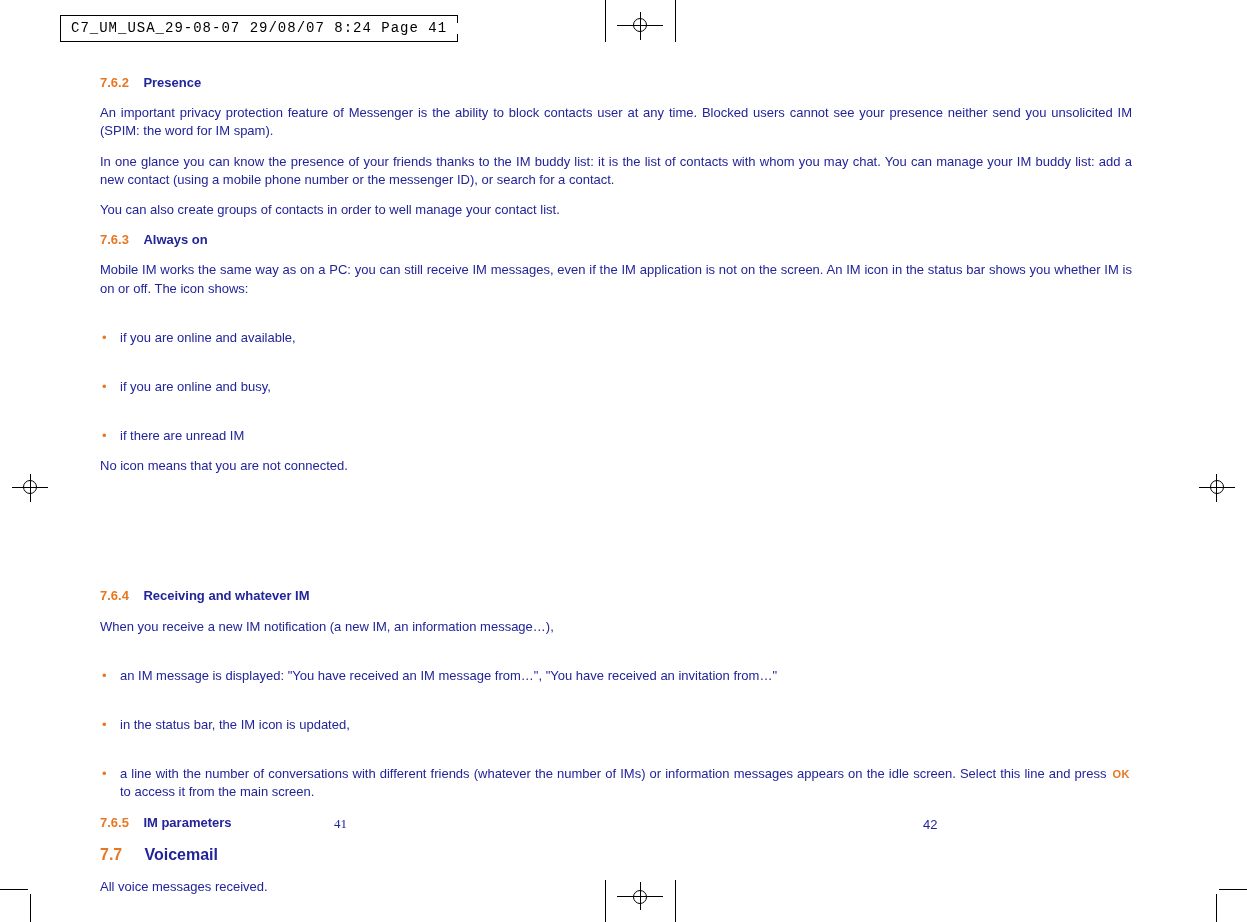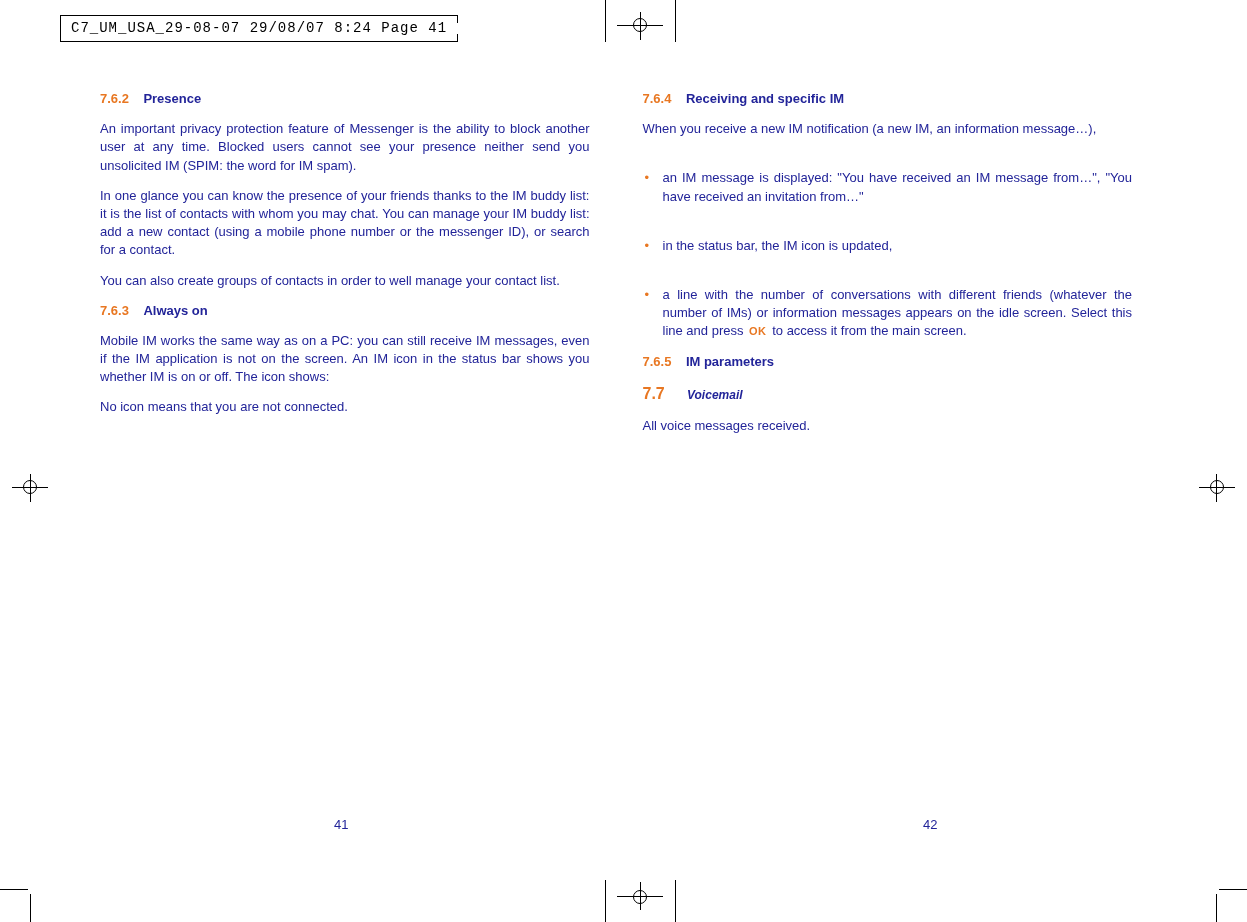--- a/index.html
+++ b/index.html
@@ -80,24 +80,25 @@
     .corner-bl { bottom: 0; left: 0; }
     .corner-bl .h { bottom: 32px; left: 0; }
     .corner-bl .v { bottom: 0; left: 30px; }
     .corner-br { bottom: 0; right: 0; }
     .corner-br .h { bottom: 32px; right: 0; }
     .corner-br .v { bottom: 0; right: 30px; }
     
     .pages {
       display: flex;
       position: absolute;
-      top: 90px;
+      top: 74px;
       left: 100px;
       right: 115px;
-      gap: 53px;
+      gap: 100px;
+      flex-direction: column;
     }
     .page {
       flex: 1;
       color: #222499;
       line-height: 1.4;
     }
     .page p { margin-bottom: 12px; text-align: justify; }
     .sec-num { color: #e87722; font-weight: bold; }
     .sec-title { color: #222499; font-weight: bold; }
     .subhead { margin-bottom: 10px; }
@@ -113,21 +114,21 @@
       padding: 0 2px;
       vertical-align: baseline;
       letter-spacing: 0.5px;
     }
     .page-number {
       position: absolute;
       bottom: 90px;
       font-size: 13px;
       color: #222499;
     }
-    .pn-left { left: 334px; }
+    .pn-left { left: 334px; font-family: Liberation Serif, serif; }
     .pn-right { left: 923px; text-align: right; }
   </style>
 </head>
 <body>
 
 <div class="printers-info">C7_UM_USA_29-08-07  29/08/07  8:24  Page 41</div>
 
 <div class="crop-mark crop-top">
   <div class="v a"></div>
     <div class="h a"></div>
@@ -161,50 +162,55 @@
     <div class="v"></div>
 </div>
 
 <div class="pages">
 
   <div class="page">
     <p class="subhead">
       <span class="sec-num">7.6.2</span>&nbsp;&nbsp;&nbsp;
       <span class="sec-title">Presence</span>
     </p>
-    <p>An important privacy protection feature of Messenger is the ability to block another user at any time. Blocked users cannot see your presence neither send you unsolicited IM (SPIM: the word for IM spam).</p>
+    <p>An important privacy protection feature of Messenger is the ability to block contacts user at any time. Blocked users cannot see your presence neither send you unsolicited IM (SPIM: the word for IM spam).</p>
     <p>In one glance you can know the presence of your friends thanks to the IM buddy list: it is the list of contacts with whom you may chat. You can manage your IM buddy list: add a new contact (using a mobile phone number or the messenger ID), or search for a contact.</p>
     <p>You can also create groups of contacts in order to well manage your contact list.</p>
     <p class="subhead">
       <span class="sec-num">7.6.3</span>&nbsp;&nbsp;&nbsp;
       <span class="sec-title">Always on</span>
     </p>
     <p>Mobile IM works the same way as on a PC: you can still receive IM messages, even if the IM application is not on the screen. An IM icon in the status bar shows you whether IM is on or off. The icon shows:</p>
+    <ul class="bullets">
+      <li>if you are online and available,</li>
+      <li>if you are online and busy,</li>
+      <li>if there are unread IM</li>
+    </ul>
     <p>No icon means that you are not connected.</p>
   </div>
 
   <div class="page">
     <p class="subhead">
       <span class="sec-num">7.6.4</span>&nbsp;&nbsp;&nbsp;
-      <span class="sec-title">Receiving and specific IM</span>
+      <span class="sec-title">Receiving and whatever IM</span>
     </p>
     <p>When you receive a new IM notification (a new IM, an information message…),</p>
     <ul class="bullets">
       <li>an IM message is displayed: "You have received an IM message from…", "You have received an invitation from…"</li>
       <li>in the status bar, the IM icon is updated,</li>
       <li>
         <span>a line with the number of conversations with different friends (whatever the number of IMs) or information messages appears on the idle screen. Select this line and press </span><span class="ok-badge">OK</span><span> to access it from the main screen.</span>
       </li>
     </ul>
     <p class="subhead">
       <span class="sec-num">7.6.5</span>&nbsp;&nbsp;&nbsp;
       <span class="sec-title">IM parameters</span>
     </p>
     <p class="main-head">
       <span class="sec-num">7.7</span>&nbsp;&nbsp;&nbsp;&nbsp;
-      <span class="sec-title" style="font-size:12px;font-style:italic;">Voicemail</span>
+      <span class="sec-title" style="font-size:16px;">Voicemail</span>
     </p>
     <p>All voice messages received.</p>
   </div>
 </div>
 
 <div class="page-number pn-left">41</div>
 <div class="page-number pn-right">42</div>
 
 </body></html>

